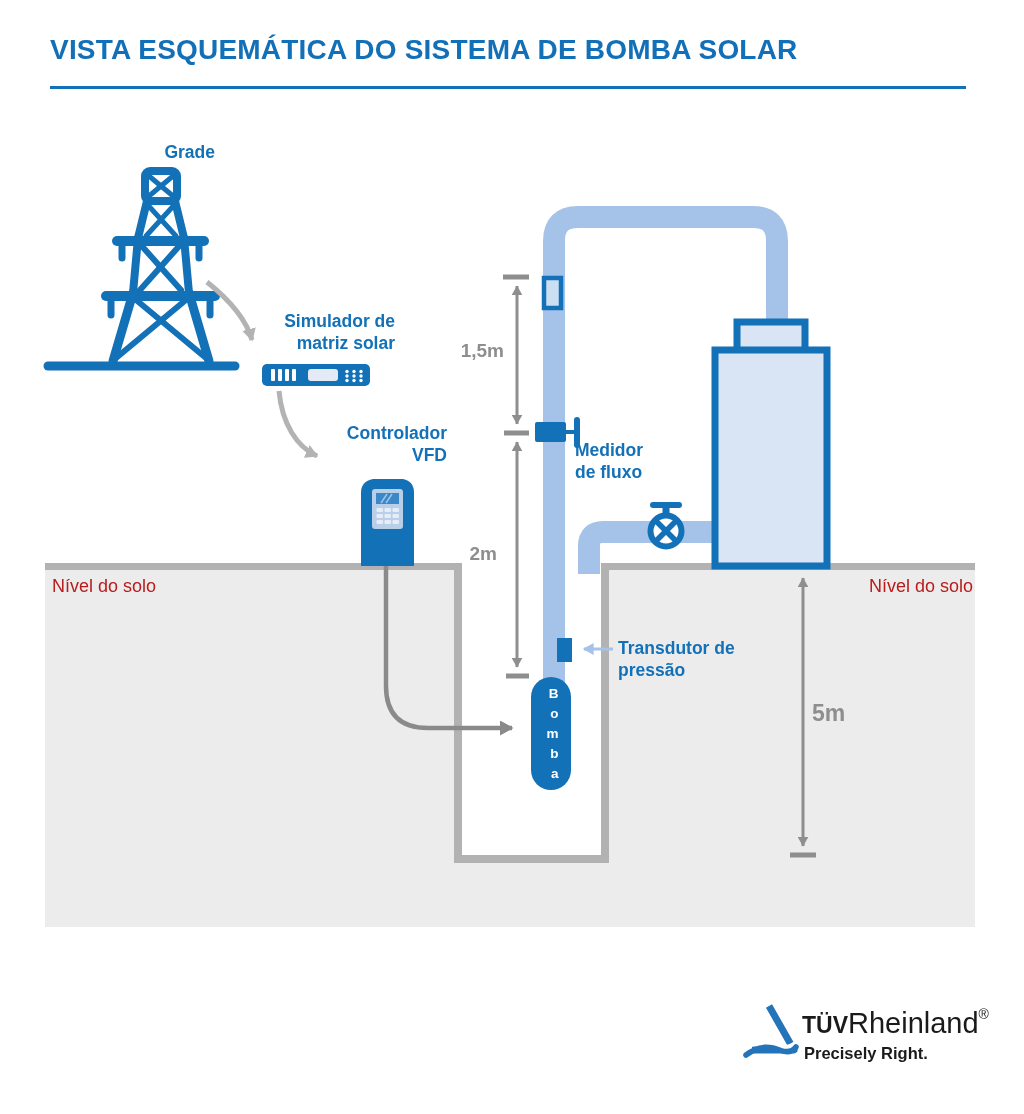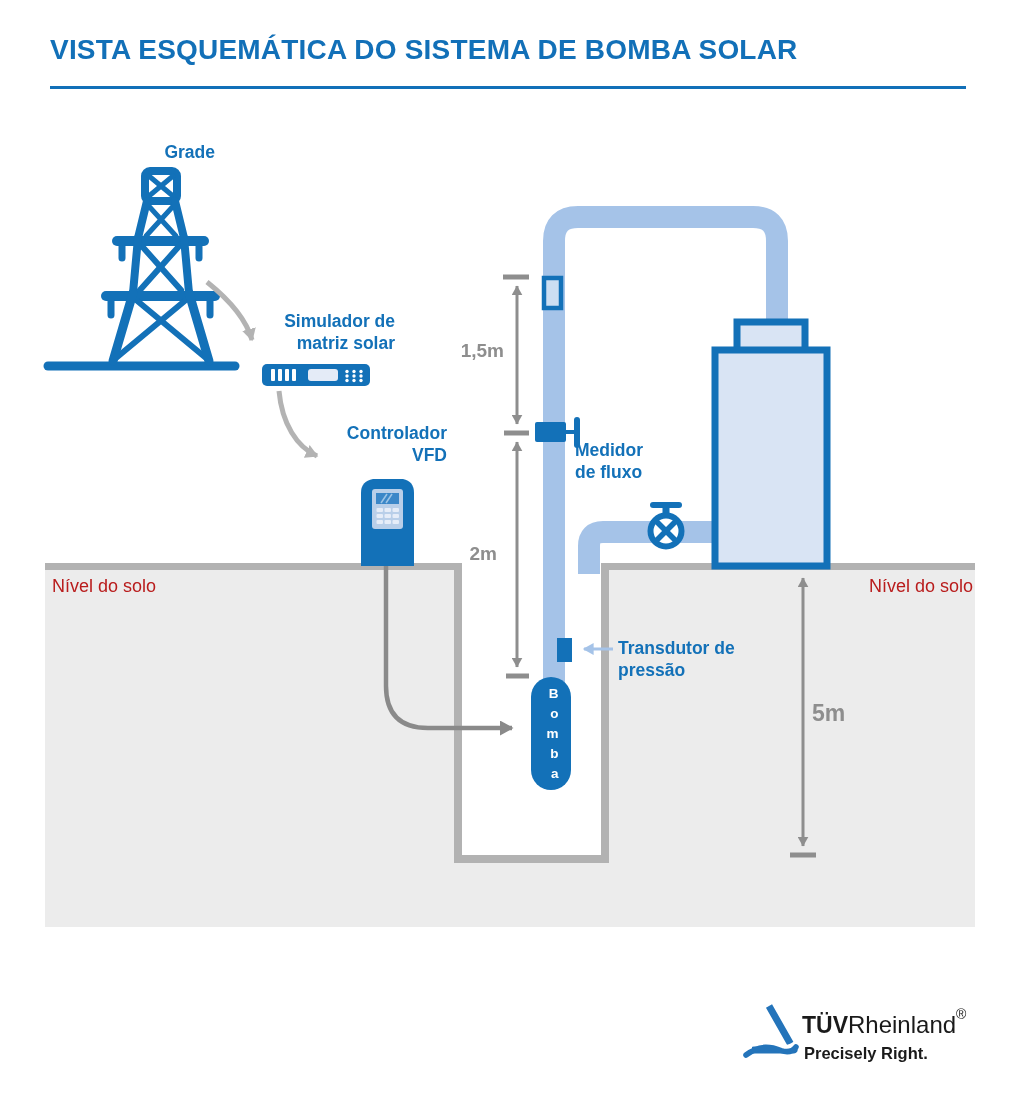--- a/index.html
+++ b/index.html
@@ -25,21 +25,21 @@
   .pump {
     position:absolute; left:531px; top:677px; width:40px; height:113px;
     background:#1371b8; border-radius:20px; display:flex; align-items:center; justify-content:center;
   }
   .pump-letters {
     width:15px; color:#fff; font-size:13.5px; font-weight:700; line-height:20px;
     text-align:right; word-break:break-all;
   }
   .logo-text { position:absolute; left:802px; top:1006px; color:#1a1a1a; white-space:nowrap; }
   .logo-bold { font-size:23px; font-weight:700; }
-  .logo-reg { font-size:24px; font-weight:400;text-align:right; }
+  .logo-reg { font-size:29px; font-weight:400;text-align:right; }
   .logo-r { font-size:14px; font-weight:400; vertical-align:14px; }
   .logo-tagline { position:absolute; left:804px; top:1044px; color:#1a1a1a; font-size:16.5px; font-weight:700; white-space:nowrap; }
 </style>
 </head>
 <body>
 
 <div class="canvas">
 
   <svg class="layer" width="1024" height="1114" viewBox="0 0 1024 1114">
     <defs>

